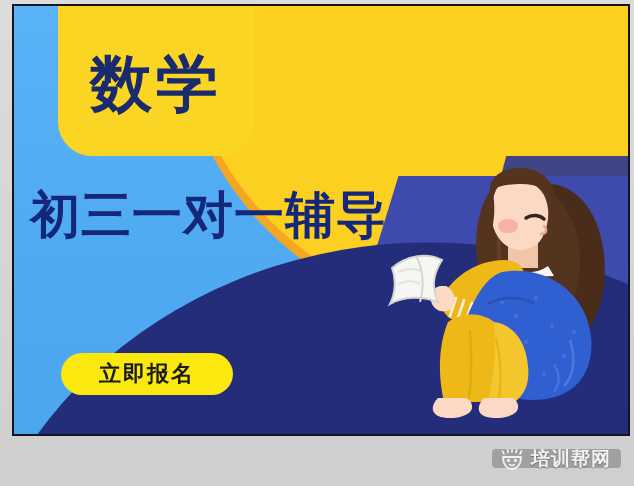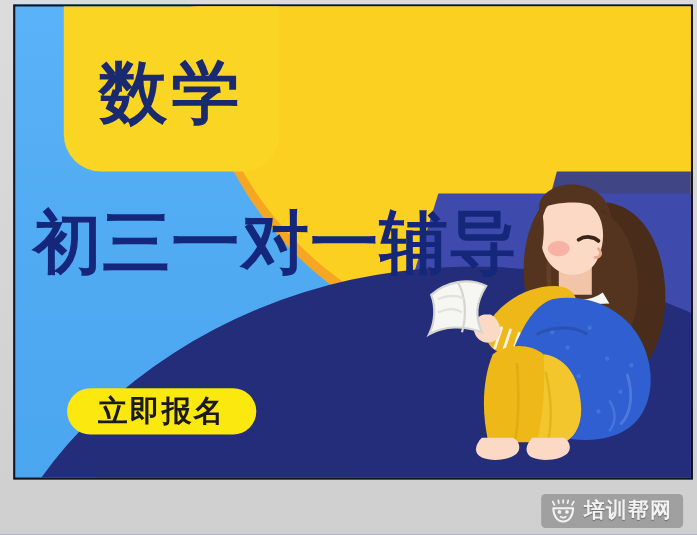--- a/index.html
+++ b/index.html
@@ -140,21 +140,21 @@
     padding-top: 14px;
   }
 
   
   .headline {
     position: absolute;
     left: 16px;
     top: 184px;
     z-index: 7;
     font-family: "DejaVu Sans", "Liberation Sans", sans-serif;
-    font-size: 62px;
+    font-size: 50px;
     font-weight: 700;
     color: #14277a;
     letter-spacing: 1px;
     line-height: 1;
     white-space: nowrap;
   }
 
   
   .subtitle {
     position: absolute;
@@ -181,21 +181,21 @@
     border: none;
     display: flex;
     align-items: center;
     justify-content: center;
     z-index: 8;
     cursor: pointer;
     padding: 0;
   }
   .cta span {
     font-family: "DejaVu Sans", "Liberation Sans", sans-serif;
-    font-size: 27px;
+    font-size: 22px;
     font-weight: 700;
     color: #1a1a1a;
     letter-spacing: 2px;
     line-height: 1;
   }
 
   
   .illus {
     position: absolute;
     right: -6px;
@@ -204,24 +204,24 @@
     height: 300px;
     z-index: 7;
   }
   .illus svg { display:block; width:100%; height:100%; }
 
   
   .watermark {
     position: absolute;
     left: 492px;
     top: 449px;
-    height: 31px;
+    height: 19px;
     padding: 0 10px 0 8px;
     display: flex;
-    align-items: center;
+    align-items: flex-start;
     gap: 7px;
     background: rgba(120,120,120,0.55);
     border-radius: 4px;
     z-index: 20;
   }
   .watermark .wm-text {
     font-family: "DejaVu Sans", "Liberation Sans", sans-serif;
     font-size: 19px;
     font-weight: 700;
     color: #f2f2f2;

